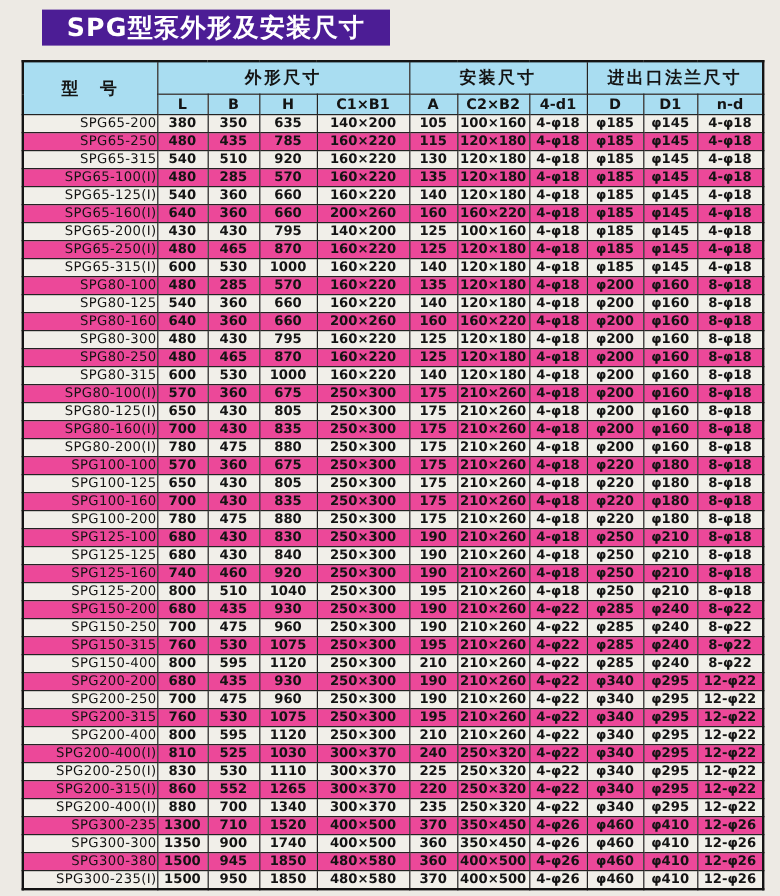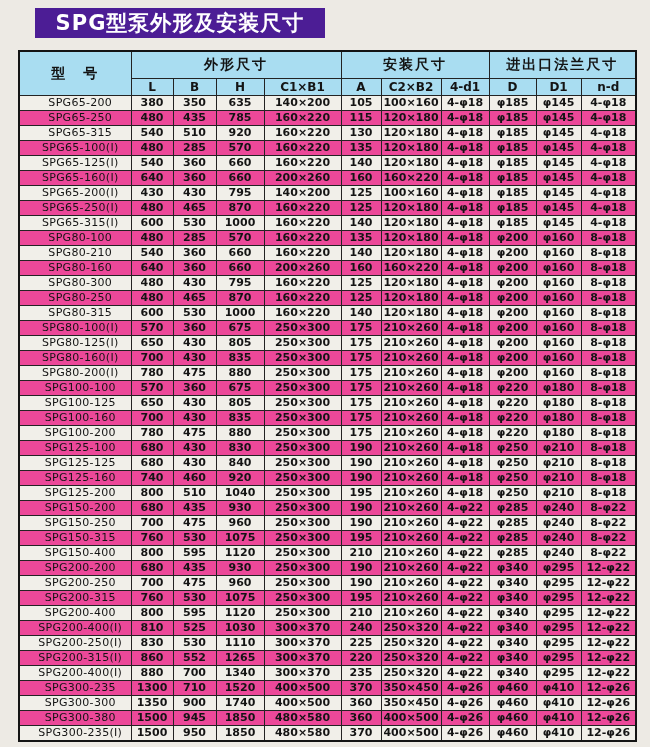--- a/index.html
+++ b/index.html
@@ -67,21 +67,21 @@
     font-weight: 600;
     font-family: Liberation Mono, monospace;
   }
   tbody td {
     height: 14px;
     font-size: 11px;
     font-weight: 600;
     line-height: 14px;
   }
   tbody td.model {
-    text-align: center;
+    text-align: right;
     padding-left: 10px;
     font-weight: normal;
     font-size: 11px;
     letter-spacing: 0.3px;
     margin-top: 20px;
   }
   tbody tr.odd  { background: #f1efe9; }
   tbody tr.even { background: #ec4899; }
 </style>
 </head>
@@ -249,21 +249,21 @@
           <td>570</td>
           <td>160×220</td>
           <td>135</td>
           <td>120×180</td>
           <td>4-φ18</td>
           <td>φ200</td>
           <td>φ160</td>
           <td>8-φ18</td>
         </tr>
         <tr class="odd">
-          <td class="model">SPG80-210</td>
+          <td class="model">SPG80-125</td>
           <td>540</td>
           <td>360</td>
           <td>660</td>
           <td>160×220</td>
           <td>140</td>
           <td>120×180</td>
           <td>4-φ18</td>
           <td>φ200</td>
           <td>φ160</td>
           <td>8-φ18</td>

